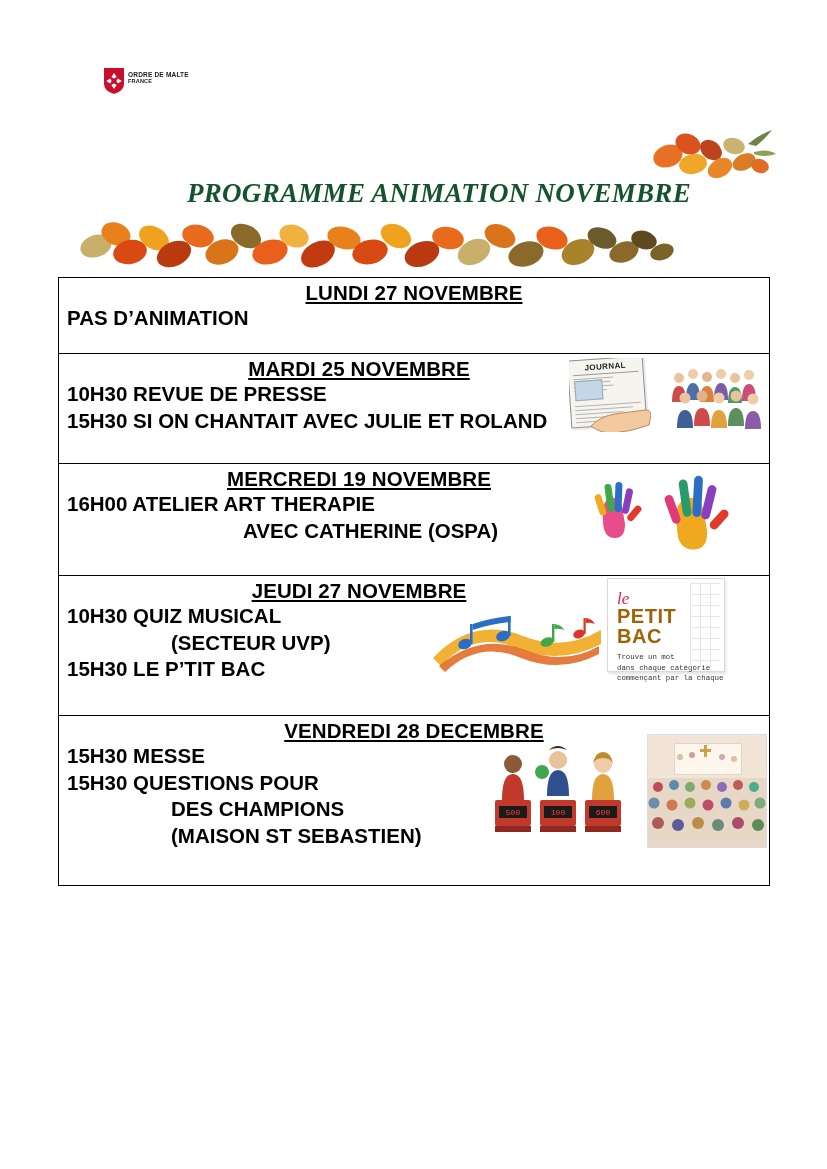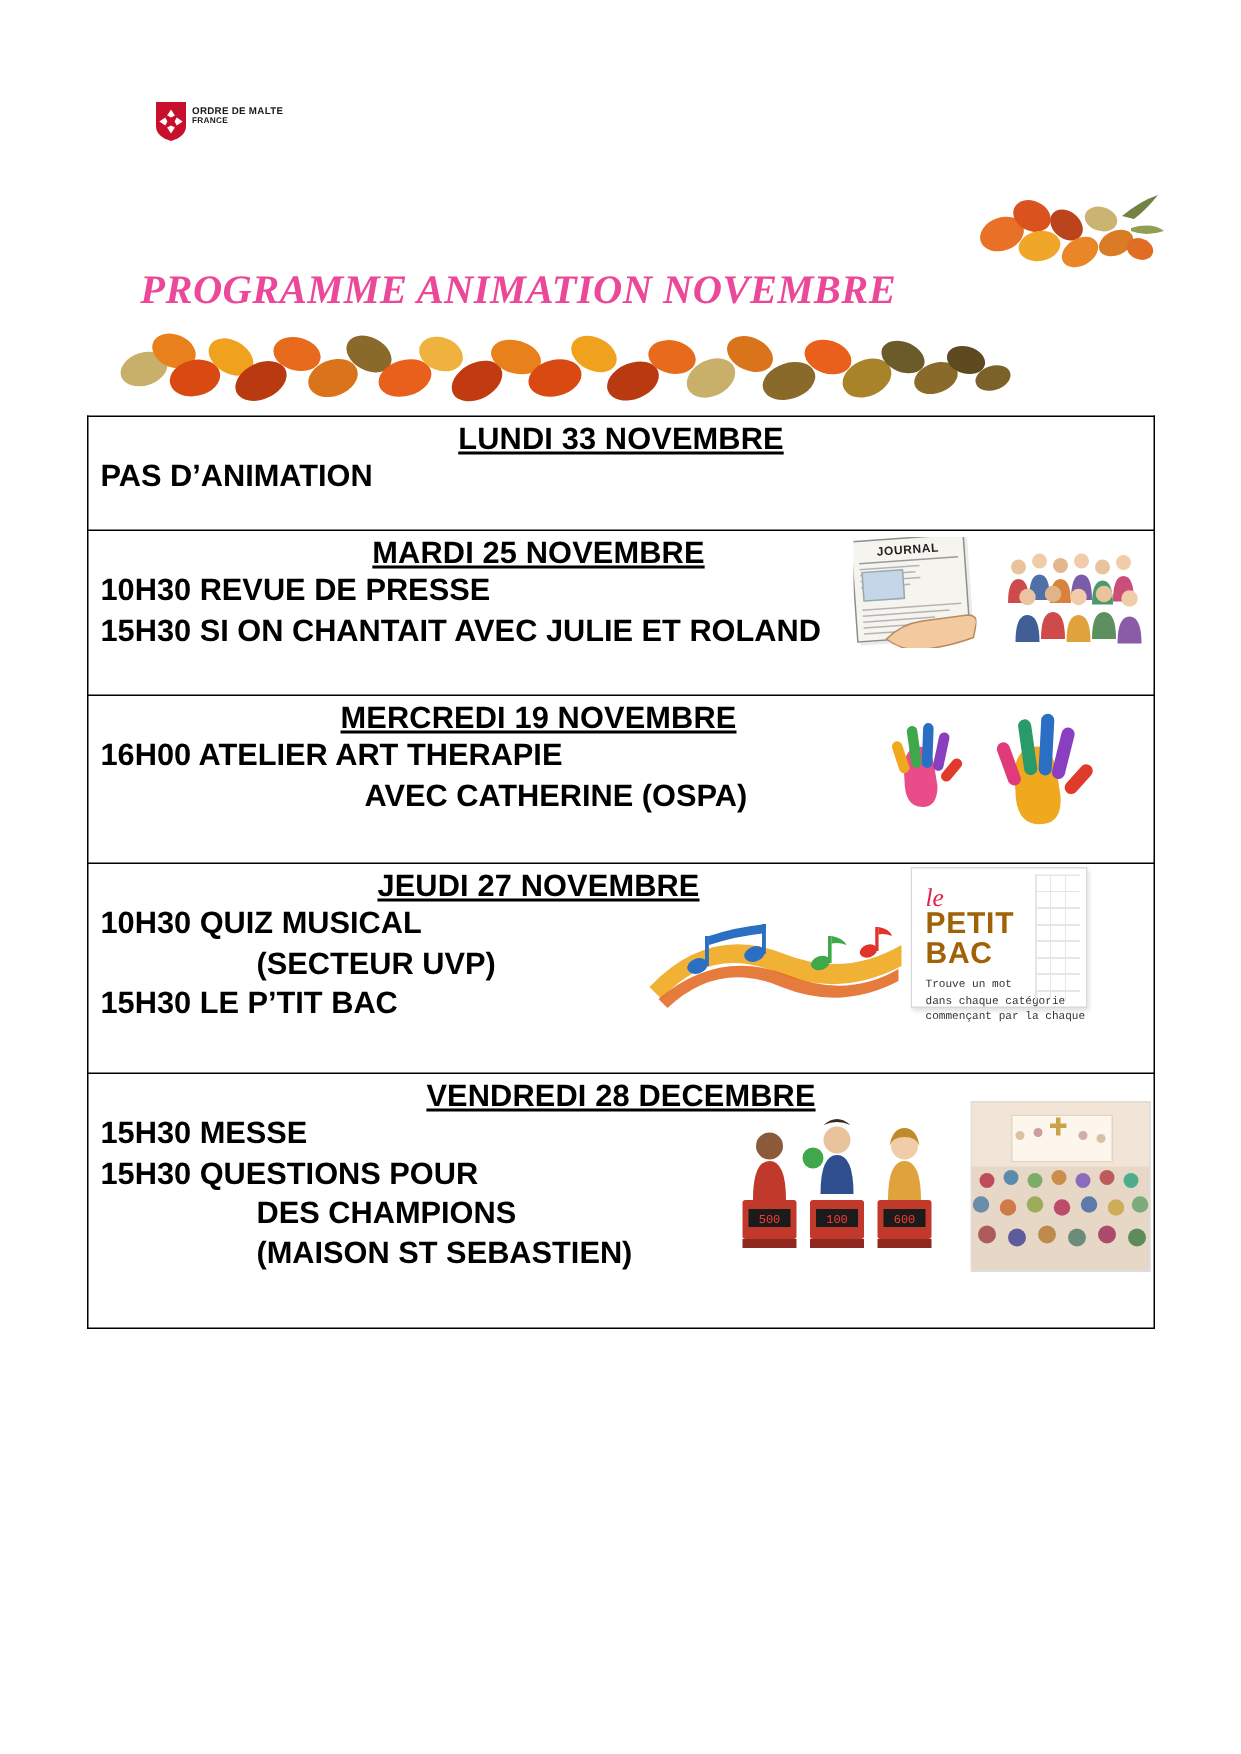--- a/index.html
+++ b/index.html
@@ -50,26 +50,26 @@
     color: #1a1a1a;
     line-height: 1.15;
   }
 
   
   .main-title {
     position: absolute;
     left: 0;
     top: 178px;
     width: 691px;
-    text-align: center;
+    text-align: right;
     font-family: "Liberation Serif", serif;
     font-weight: bold;
     font-style: italic;
     font-size: 27px;
-    color: #ec4899;
+    color: #14532d;
     letter-spacing: 0.3px;
   }
 
   
   .leaf-band {
     position: absolute;
     left: 78px;
     top: 212px;
     width: 600px;
     height: 62px;
@@ -295,21 +295,21 @@
   </svg>
 </div>
 
 <table class="prog-table">
   <tbody>
 
 
     <tr>
       <td>
         <div class="cell-inner" style="min-height:66px;">
-          <div class="day-head">LUNDI 33 NOVEMBRE</div>
+          <div class="day-head">LUNDI 27 NOVEMBRE</div>
           <div class="line">PAS D’ANIMATION</div>
         </div>
       </td>
     </tr>
 
     <tr>
       <td>
         <div class="cell-inner" style="min-height:100px;">
           <div class="day-head">
               <span class="day-head-wrap">MARDI 25 NOVEMBRE</span>

